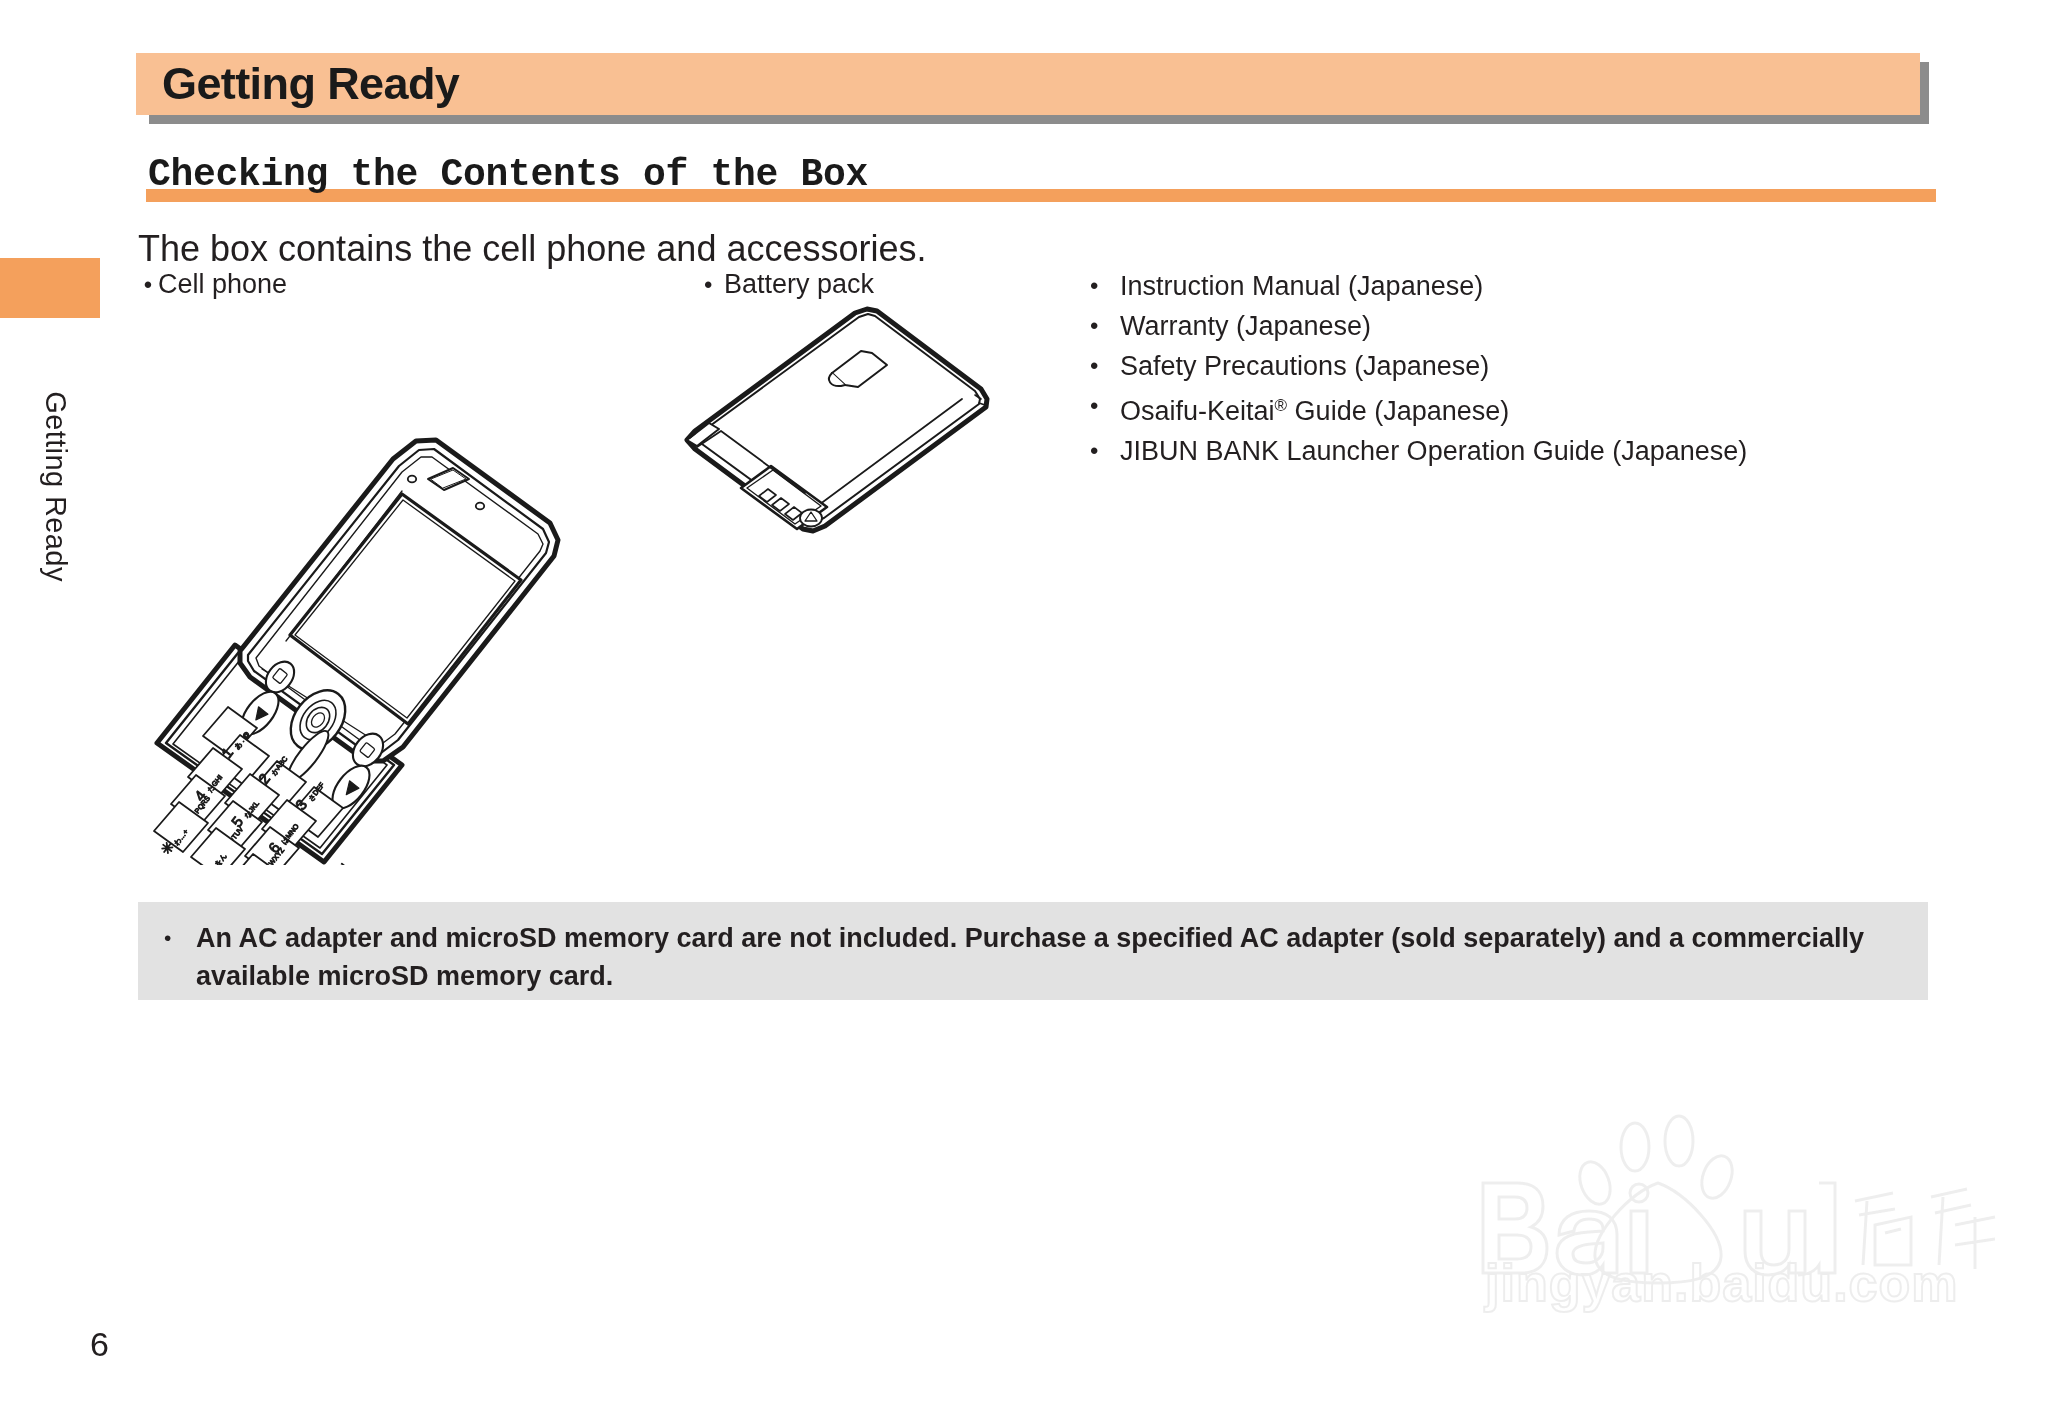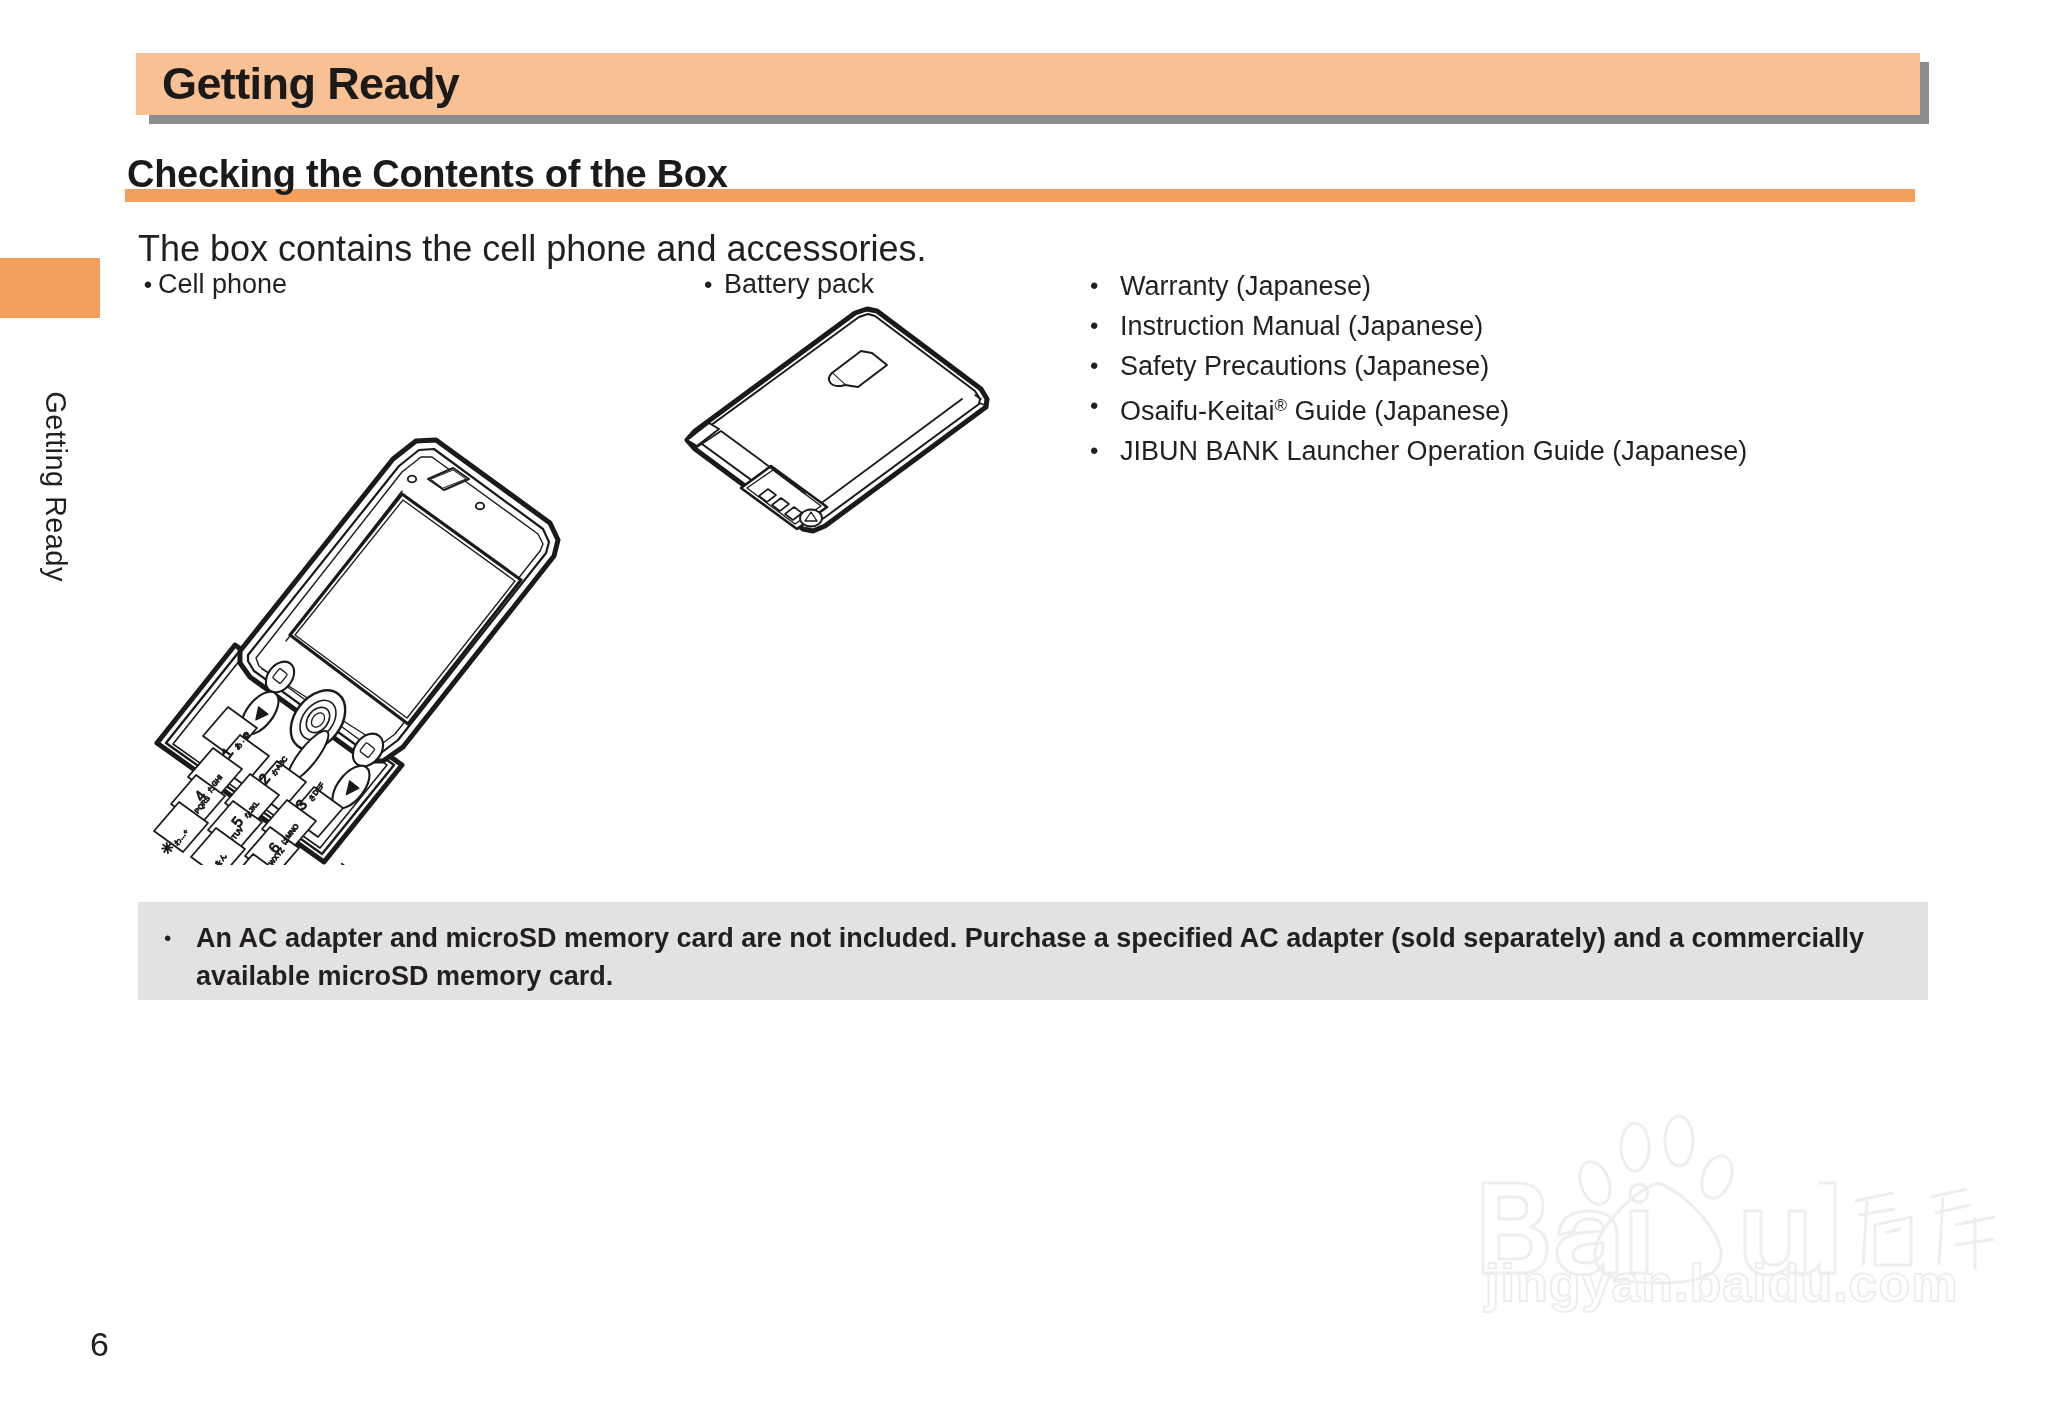--- a/index.html
+++ b/index.html
@@ -83,24 +83,25 @@
     font-weight: bold;
     letter-spacing: -0.6px;
     color: #1a1a1a;
     font-family: "Liberation Sans", sans-serif;
     font-stretch: condensed;
   }
 
   
   .section-heading-wrap {
     position: absolute;
-    left: 125px;
+    left: 146px;
     top: 150px;
     width: 1790px;
     height: 52px;
+    font-family: Liberation Mono, monospace;
   }
   .section-underline {
     position: absolute;
     left: 0;
     bottom: 0;
     width: 1790px;
     height: 13px;
     background: #f4a05c;
   }
   .section-heading {
@@ -263,22 +264,22 @@
 <div class="intro-text">The box contains the cell phone and accessories.</div>
 
 <div class="col-label col-cell">
   <span class="bdot">•</span><span>Cell phone</span>
 </div>
 <div class="col-label col-batt">
   <span class="bdot">•</span><span>Battery pack</span>
 </div>
 
 <ul class="contents-list" id="contents-list">
+    <li><span>Instruction Manual (Japanese)</span></li>
     <li><span>Warranty (Japanese)</span></li>
-    <li><span>Instruction Manual (Japanese)</span></li>
     <li><span>Safety Precautions (Japanese)</span></li>
     <li><span>Osaifu-Keitai</span><span class="reg-mark">®</span><span> Guide (Japanese)</span></li>
     <li><span>JIBUN BANK Launcher Operation Guide (Japanese)</span></li>
   </ul>
 
 <div class="illus-phone">
 <svg viewBox="0 0 430 570" width="430" height="570" xmlns="http://www.w3.org/2000/svg">
   <g fill="none" stroke="#1a1a1a" stroke-linejoin="round" stroke-linecap="round">
 
     <path d="M17 448 L95 350 L262 470 L184 567 Z" stroke-width="5" fill="#fff"></path>

